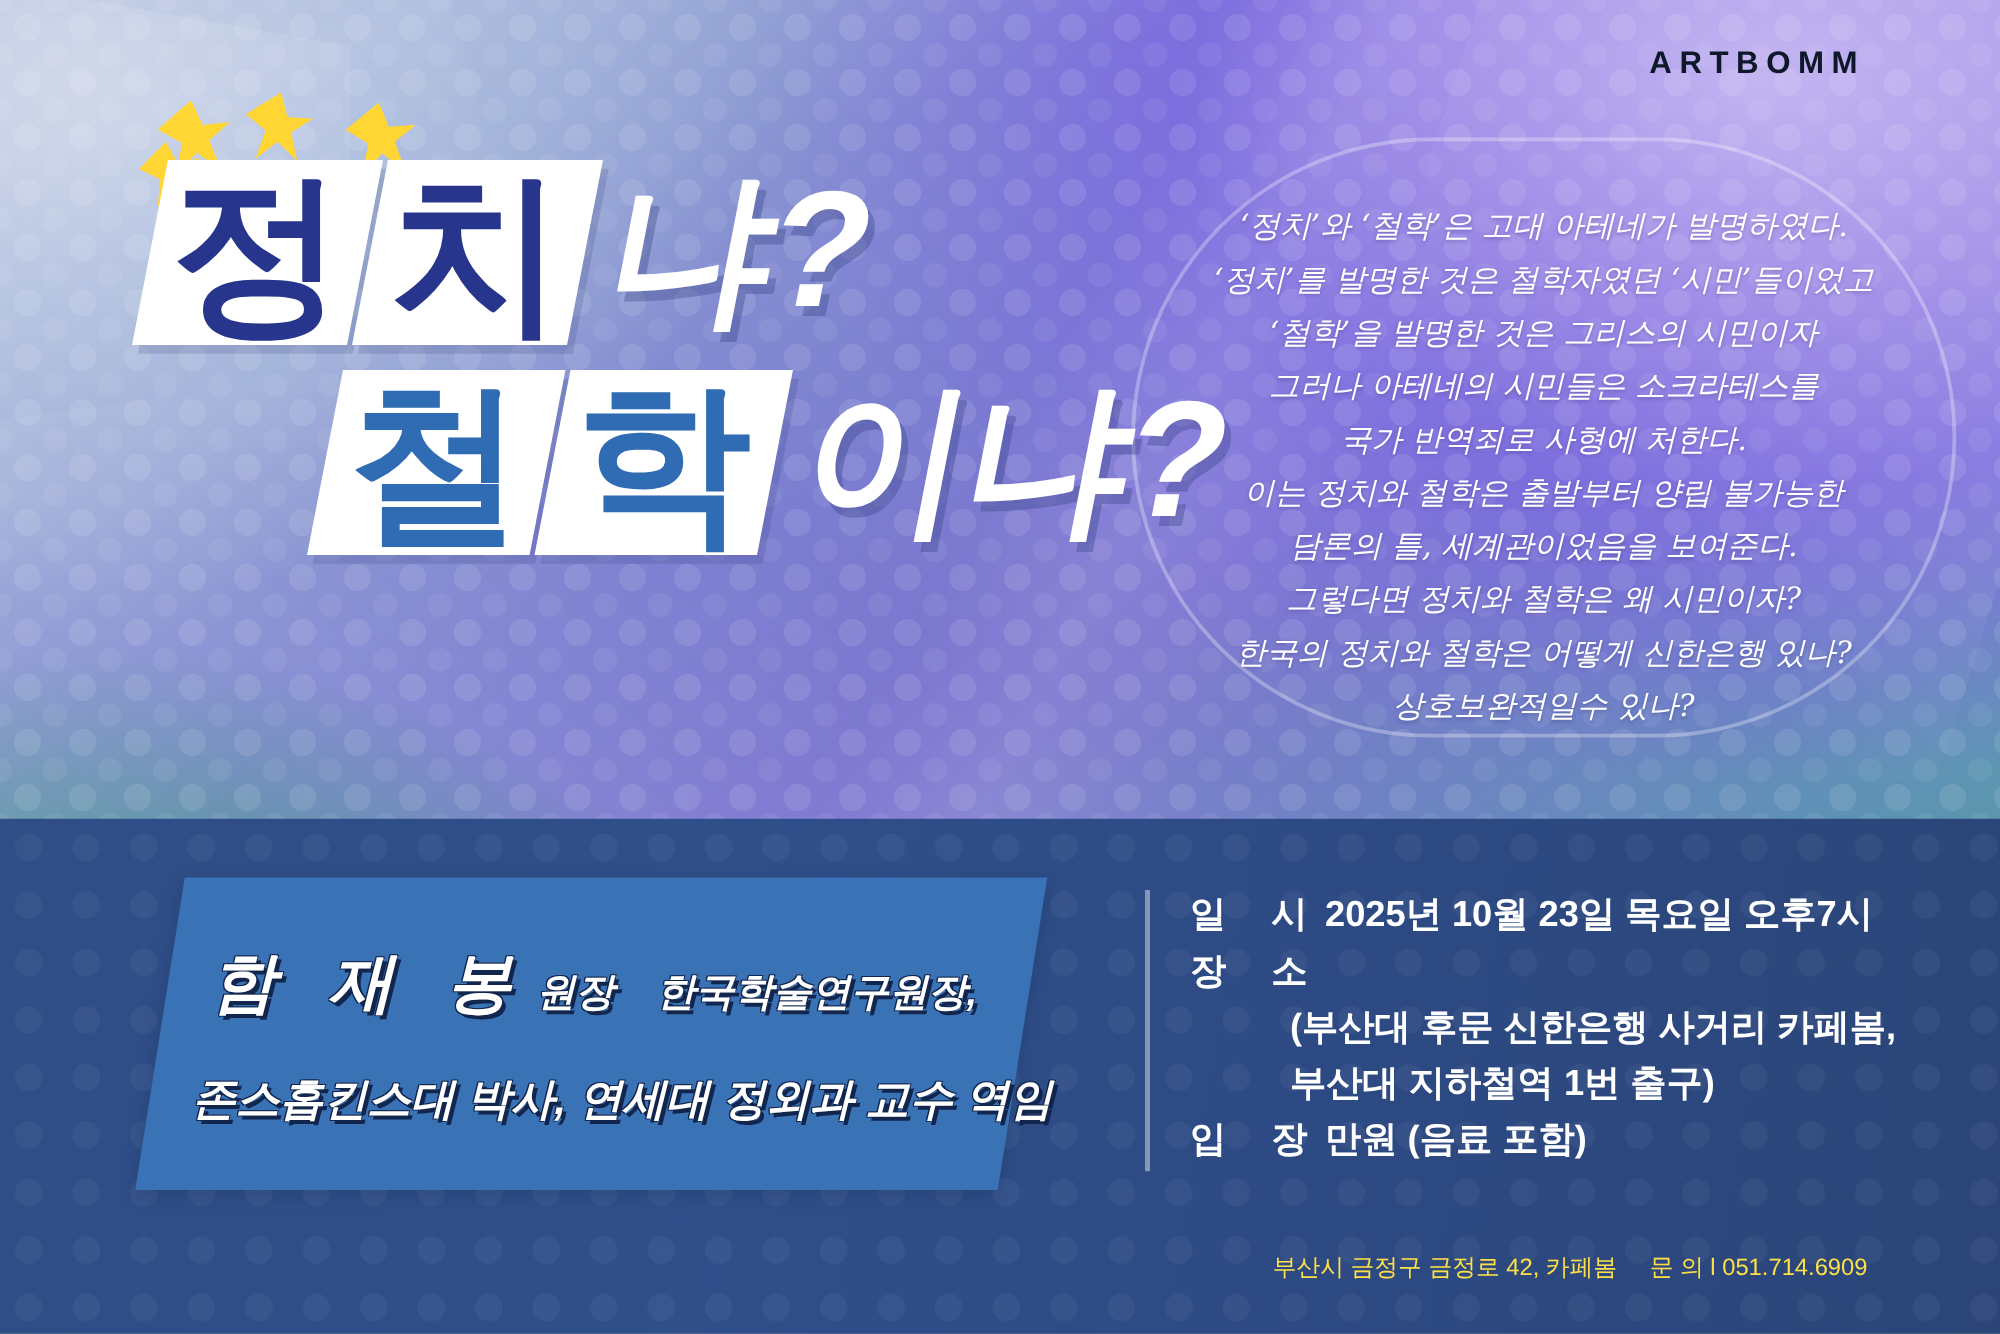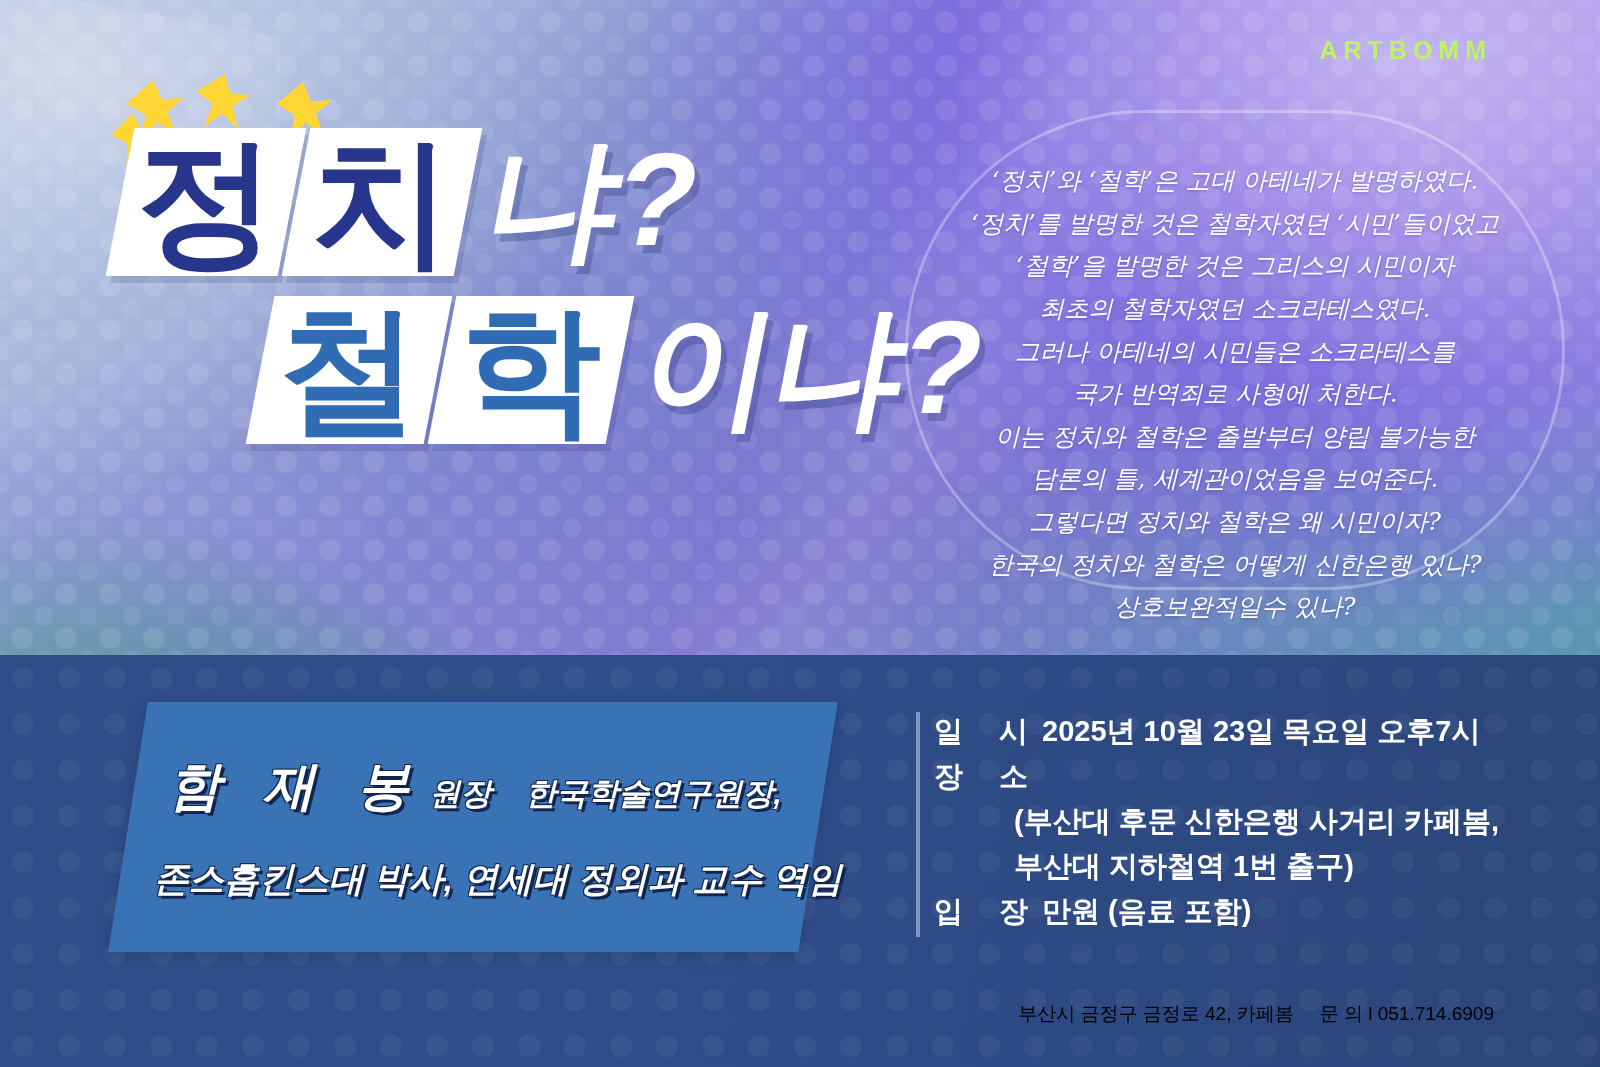--- a/index.html
+++ b/index.html
@@ -90,21 +90,21 @@
     border:3px solid rgba(255,255,255,0.30);
     border-radius:250px;
     pointer-events:none;
   }
 
   
   .logo{
     position:absolute; top:36px; right:108px;
     font-size:25px; font-weight:bold;
     letter-spacing:6px;
-    color:#bef264;
+    color:#0f172a;
   }
 
   
   .star{
     position:absolute;
     width:56px; height:56px;
     background:#FFD633;
     clip-path:polygon(50% 0%, 61.8% 35.5%, 100% 35.5%, 69% 57.5%, 80.9% 100%, 50% 73%, 19.1% 100%, 31% 57.5%, 0% 35.5%);
   }
   .star.s1{ left:112px; top:113px; width:50px; height:50px; transform:rotate(-10deg); }
@@ -209,38 +209,38 @@
   }
   .sp-name{ font-size:52px; letter-spacing:14px; }
   .sp-role{ font-size:31px; margin-left:6px; letter-spacing:0px; }
   .sp-org { font-size:31px; margin-left:34px; }
   .sp-bio { font-size:35px; letter-spacing:0px; }
 
   
   .details{
     position:absolute;
     left:916px; top:712px;
-    padding-left:14px;
+    padding-left:32px;
     border-left:4px solid rgba(255,255,255,0.42);
     color:#ffffff;
   }
   .drow{ display:flex; align-items:baseline; margin-bottom:5px; white-space:nowrap; }
   .dlabel{
     width:108px; flex:none;
     font-size:29px; font-weight:bold;
     letter-spacing:14px;
   }
   .dvalue{ font-size:29px; font-weight:bold; }
   .dvalue.sub{ margin-left:80px; }
   .dsub{ display:flex; margin-bottom:5px; white-space:nowrap; }
 
   .footer{
     position:absolute;
     right:106px; bottom:40px;
-    font-size:19px; color:#000000;
+    font-size:19px; color:#fde047;
     white-space:nowrap;
   }
   .footer .sep{ display:inline-block; width:26px; }
 </style>
 </head>
 <body>
 
 <div class="poster">
 
   <div class="bg-base"></div>
@@ -278,21 +278,20 @@
         <span>학</span>
       </div>
       <div class="tail">이냐?</div>
     </div>
   </div>
 
   <div class="para" id="intro-para">
       <p>‘정치’와 ‘철학’은 고대 아테네가 발명하였다.</p>
       <p>‘정치’를 발명한 것은 철학자였던 ‘시민’들이었고</p>
       <p>‘철학’을 발명한 것은 그리스의 시민이자</p>
-      <p>최초의 철학자였던  소크라테스였다.</p>
       <p>그러나 아테네의 시민들은 소크라테스를</p>
       <p>국가 반역죄로 사형에 처한다.</p>
       <p>이는 정치와 철학은 출발부터 양립 불가능한</p>
       <p>담론의 틀, 세계관이었음을 보여준다.</p>
       <p>그렇다면 정치와 철학은 왜 시민이자?</p>
       <p>한국의 정치와 철학은 어떻게 신한은행 있나?</p>
       <p>상호보완적일수 있나?</p>
     </div>
 
   <div class="band">

